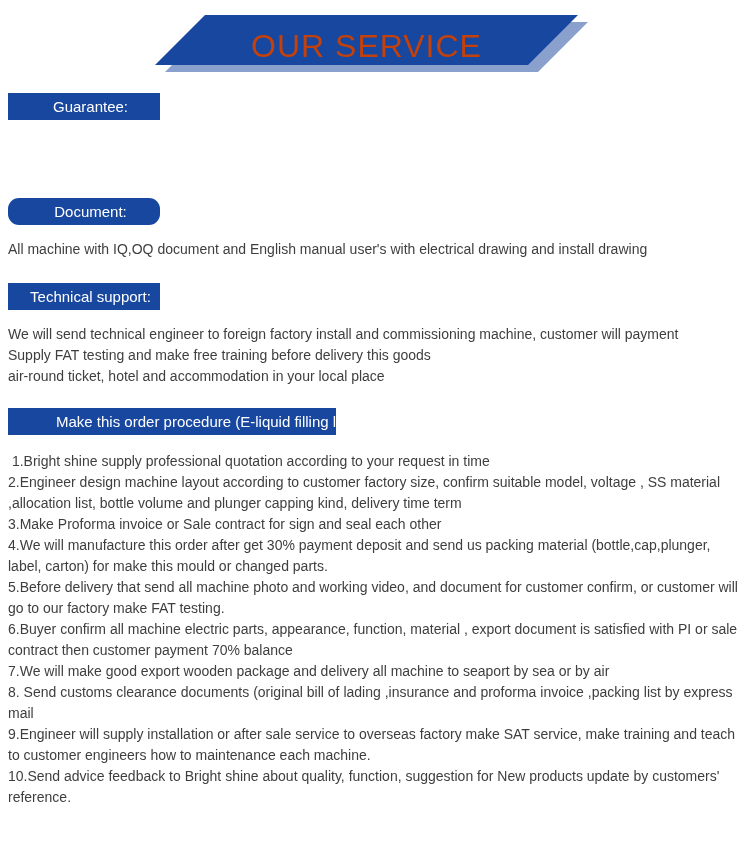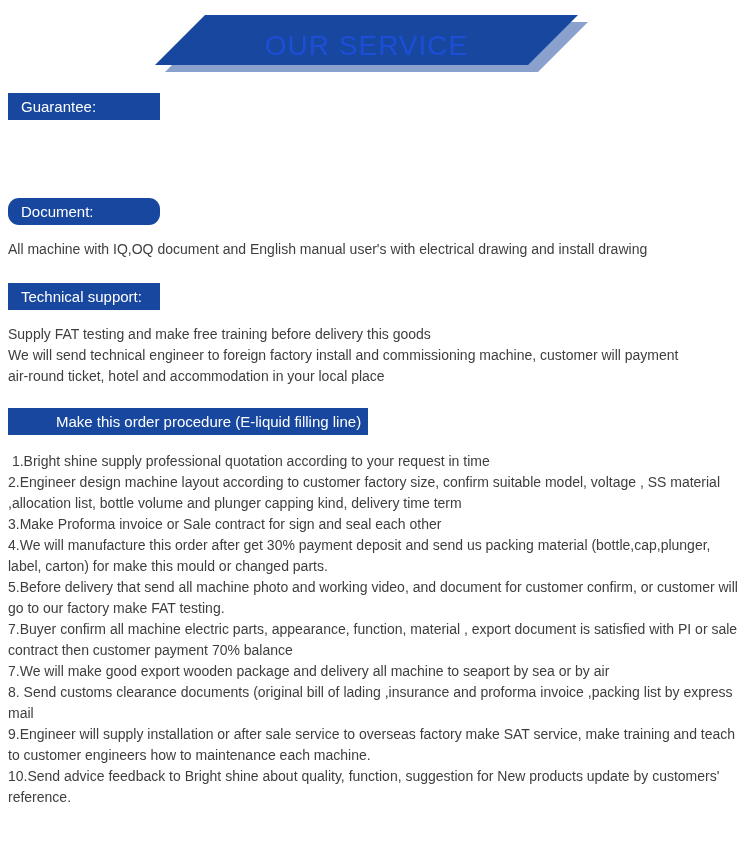--- a/index.html
+++ b/index.html
@@ -31,41 +31,41 @@
     left: 180px; top: 15px;
     width: 373px; height: 50px;
     background: var(--blue);
     transform: skewX(-45deg);
   }
   .banner-text {
     position: absolute;
     left: 180px; top: 15px;
     width: 373px; height: 62px;
     display: flex; align-items: center; justify-content: center;
-    color: #1d4ed8;
-    font-size: 28px;
+    color: #c2410c;
+    font-size: 32px;
     letter-spacing: 1px;
     white-space: nowrap;
   }
 
   
   .section-heading {
     position: absolute;
     left: 8px;
     height: 27px;
     line-height: 27px;
     background: var(--blue);
     color: #ffffff;
     font-size: 15px;
     padding-left: 13px;
     box-sizing: border-box;
     white-space: nowrap;
   }
-  .w-small { width: 152px; }
-  .w-large { width: 360px; padding-left: 48px; }
+  .w-small { width: 152px; text-align: center; }
+  .w-large { width: 328px; padding-left: 48px; }
 
   
   .text-block {
     position: absolute;
     left: 8px;
     right: 0;
     color: var(--text);
     font-size: 14px;
     line-height: 21px;
   }
@@ -96,36 +96,36 @@
 
   <div id="heading-1" class="section-heading w-small">Guarantee:</div>
 
   <div id="heading-2" class="section-heading w-small">Document:</div>
   <div id="lines-2" class="text-block">
       <div class="line">All machine with IQ,OQ document and English manual user's with electrical drawing and install drawing</div>
     </div>
 
   <div id="heading-3" class="section-heading w-small">Technical support:</div>
   <div id="lines-3" class="text-block">
+      <div class="line">We will send technical engineer to foreign factory install and commissioning machine, customer will payment</div>
       <div class="line">Supply FAT testing and make free training before delivery this goods</div>
-      <div class="line">We will send technical engineer to foreign factory install and commissioning machine, customer will payment</div>
       <div class="line">air-round ticket, hotel and accommodation in your local place</div>
     </div>
 
   <div id="heading-4" class="section-heading w-large">Make this order procedure (E-liquid filling line)</div>
   <div id="lines-4" class="text-block">
       <div class="line"> 1.Bright shine supply professional quotation according to your request in time</div>
       <div class="line">2.Engineer design machine layout according to customer factory size, confirm suitable model, voltage , SS material</div>
       <div class="line">,allocation list, bottle volume and plunger capping kind, delivery time term</div>
       <div class="line">3.Make Proforma invoice or Sale contract for sign and seal each other</div>
       <div class="line">4.We will manufacture this order after get 30% payment deposit and send us packing material (bottle,cap,plunger,</div>
       <div class="line">label, carton) for make this mould or changed parts.</div>
       <div class="line">5.Before delivery that send all machine photo and working video, and document for customer confirm, or customer will</div>
       <div class="line">go to our factory make FAT testing.</div>
-      <div class="line">7.Buyer confirm all machine electric parts, appearance, function, material , export document is satisfied with PI or sale</div>
+      <div class="line">6.Buyer confirm all machine electric parts, appearance, function, material , export document is satisfied with PI or sale</div>
       <div class="line">contract then customer payment 70% balance</div>
       <div class="line">7.We will make good export wooden package and delivery all machine to seaport by sea or by air</div>
       <div class="line">8. Send customs clearance documents (original bill of lading ,insurance and proforma invoice ,packing list by express</div>
       <div class="line">mail</div>
       <div class="line">9.Engineer will supply installation or after sale service to overseas factory make SAT service, make training and teach</div>
       <div class="line">to customer engineers how to maintenance each machine.</div>
       <div class="line">10.Send advice feedback to Bright shine about quality, function, suggestion for New products update by customers'</div>
       <div class="line">reference.</div>
     </div>
 

